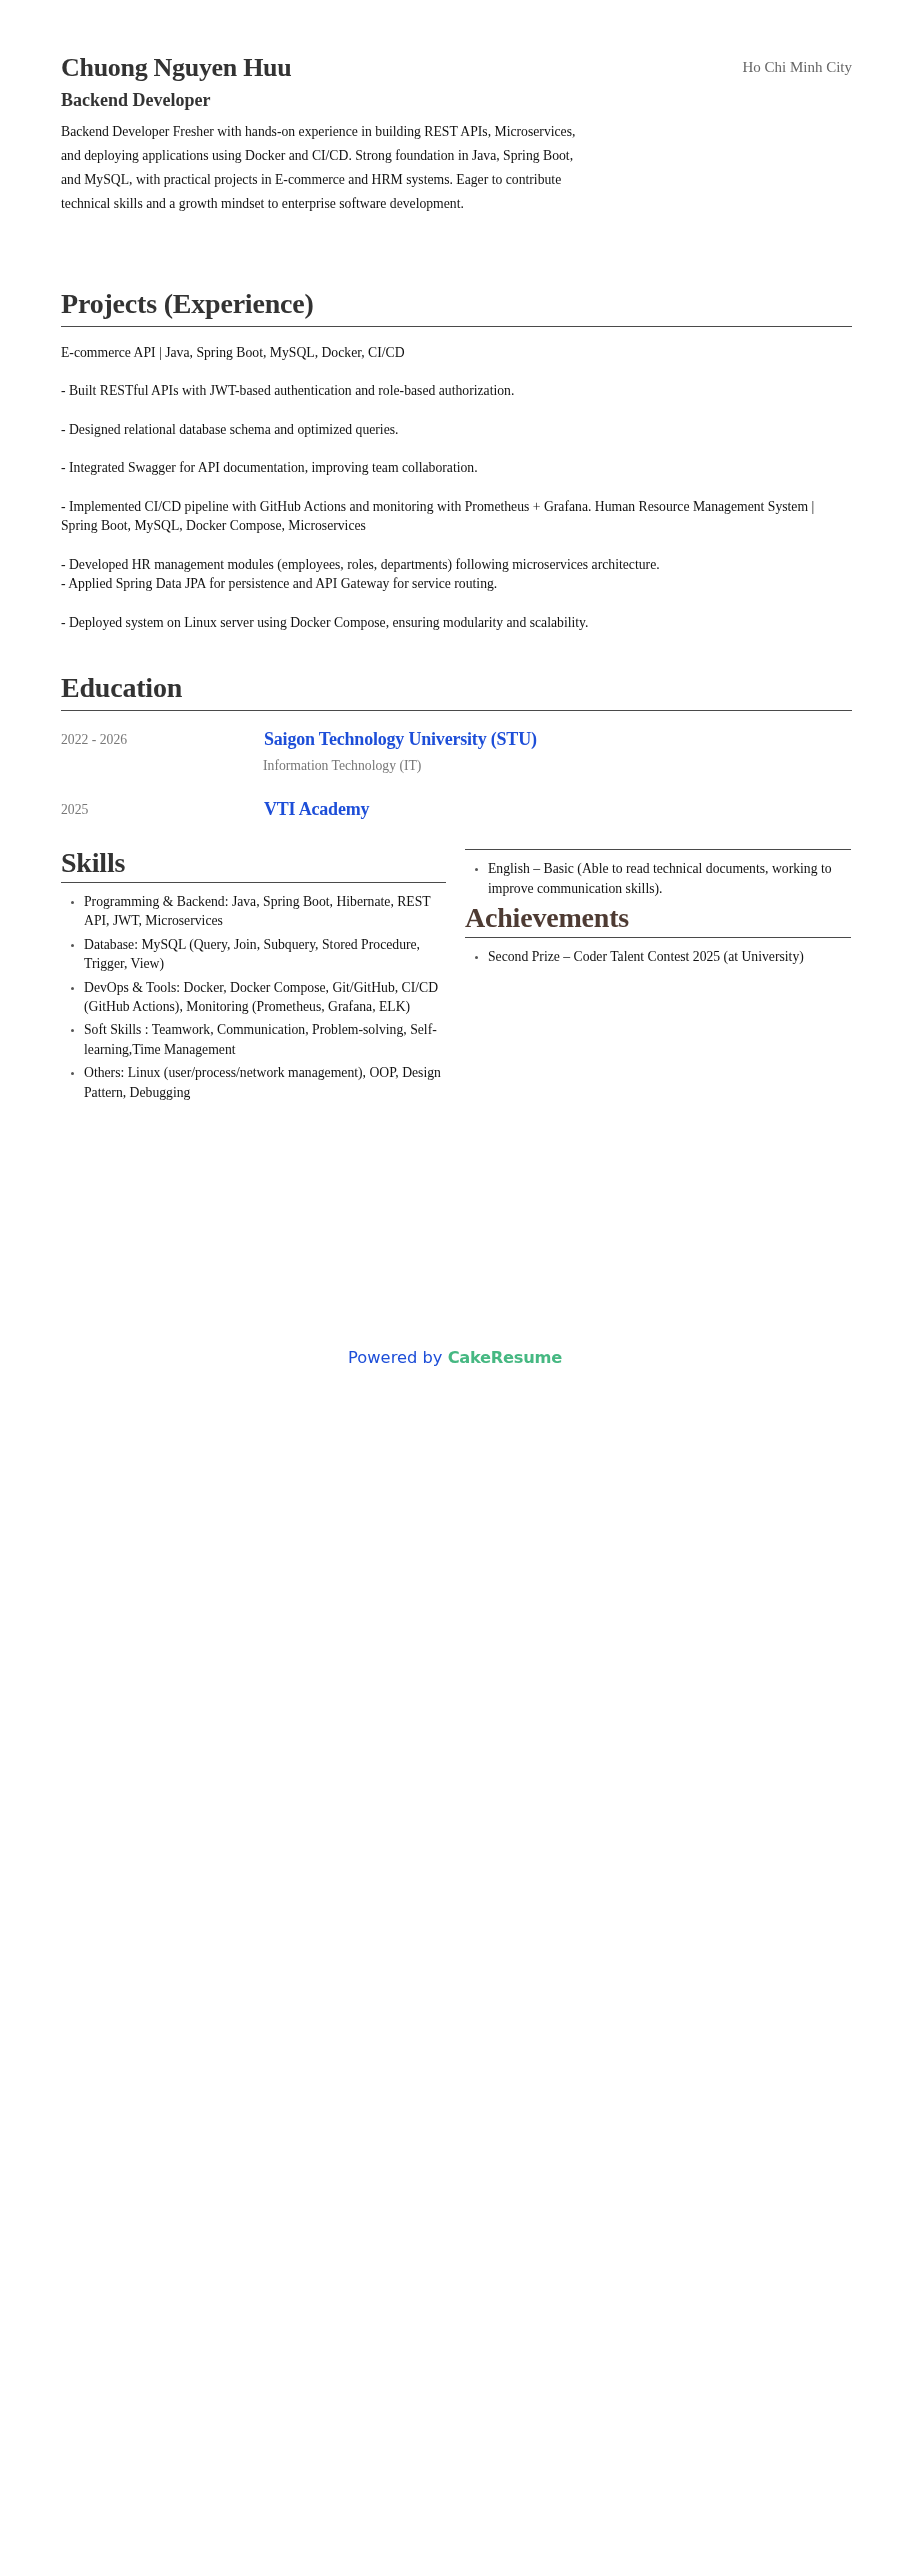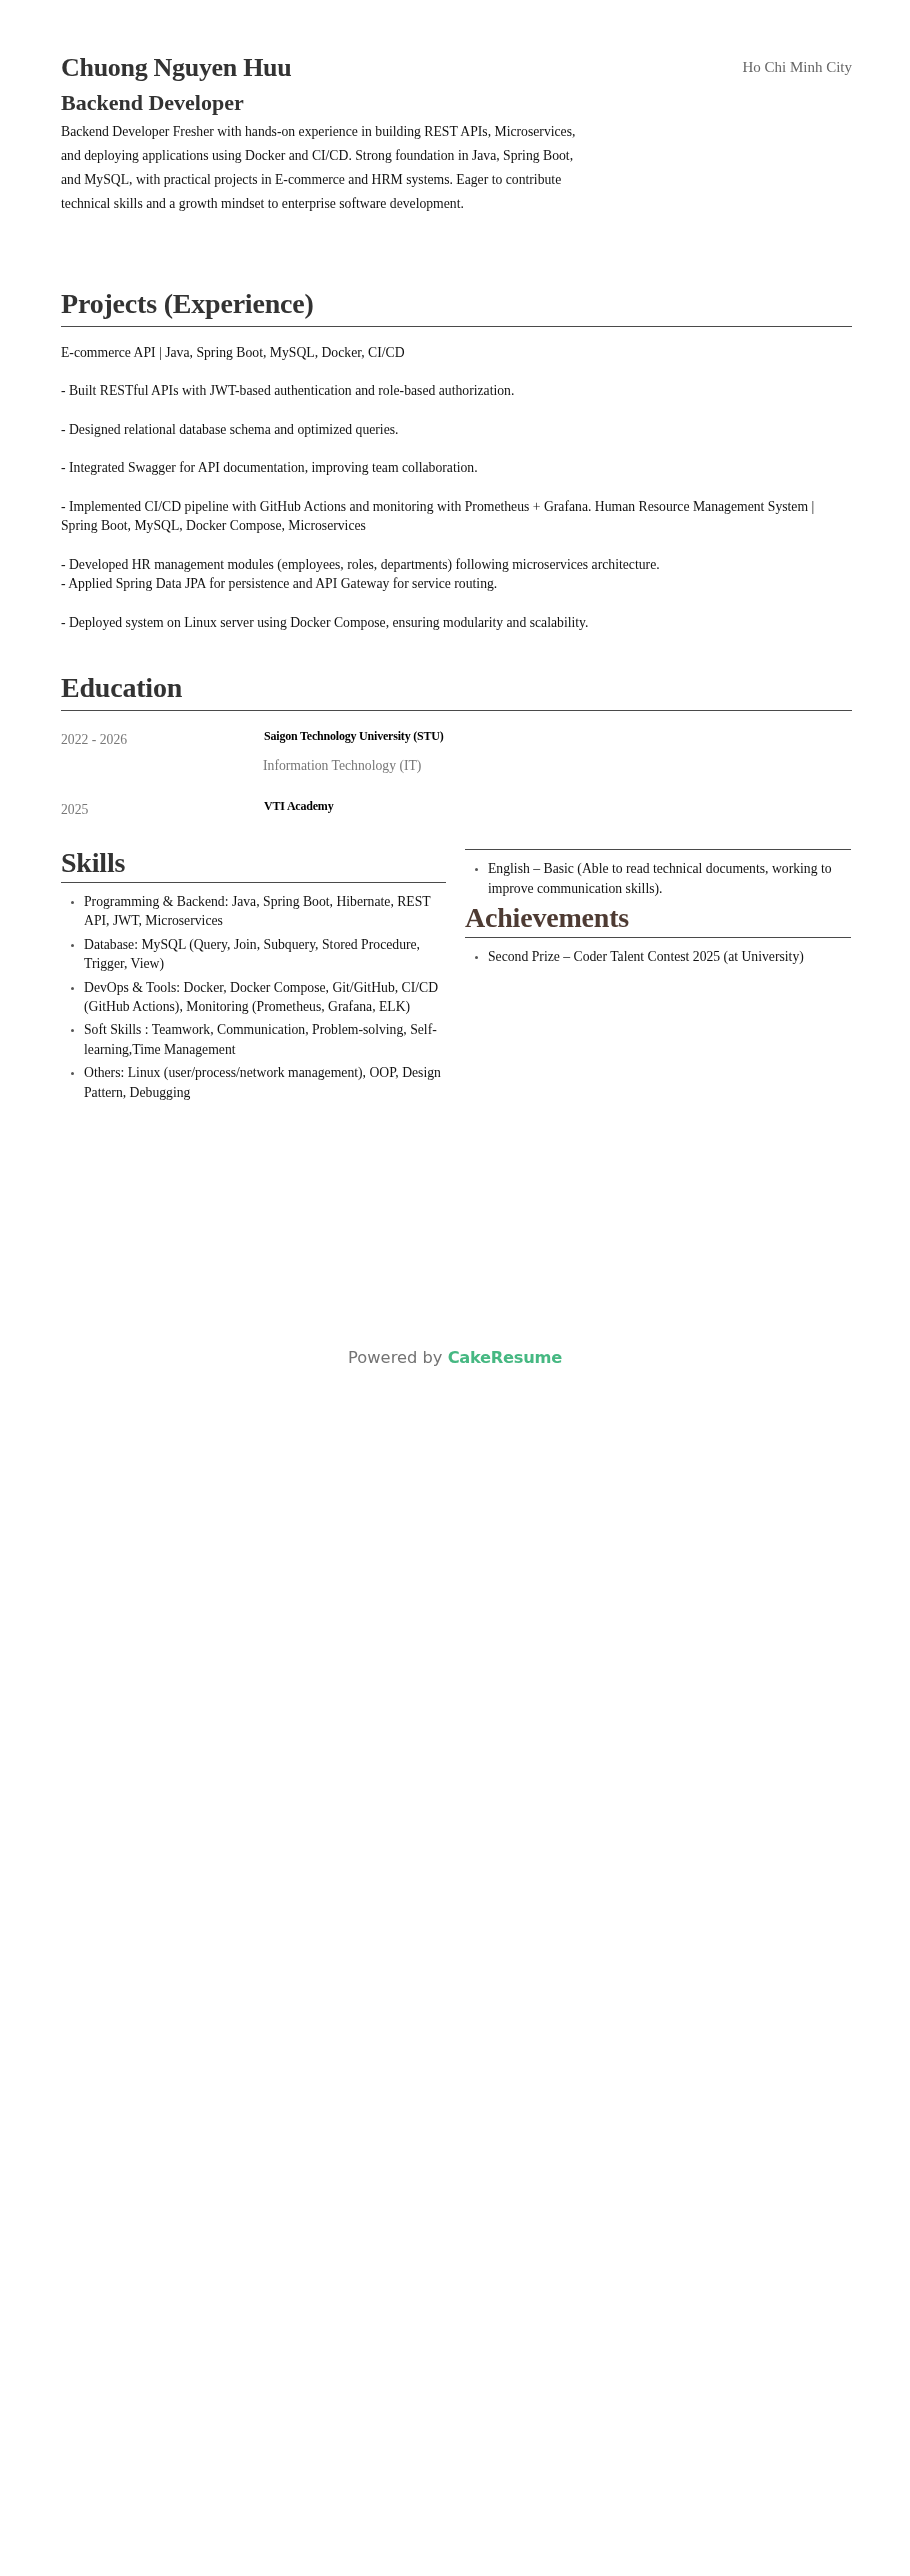--- a/index.html
+++ b/index.html
@@ -4,54 +4,54 @@
 <style>
   html, body { margin: 0; padding: 0; background: #ffffff; }
   body { width: 910px; height: 2576px; position: relative; overflow: hidden;
          font-family: "DejaVu Serif", "Liberation Serif", serif; color: #111111; }
   .page { position: absolute; left: 61px; top: 0; width: 791px; }
   .header { position: relative; height: 267px; }
   .name { position: absolute; left: 0; top: 53px; font-size: 26px; font-weight: bold;
           color: #333333; letter-spacing: -0.3px; font-family: "Liberation Serif", serif; }
   .location { position: absolute; right: 0; top: 59px; font-size: 15px; color: #666666;
               font-family: "Liberation Serif", serif; }
-  .jobtitle { position: absolute; left: 0; top: 90px; font-size: 22px; font-weight: bold;
+  .jobtitle { position: absolute; left: 0; top: 90px; font-size: 18px; font-weight: bold;
               color: #333333; font-family: "Liberation Serif", serif; }
   .summary { position: absolute; left: 0; top: 120px; width: 533px; font-size: 13.7px;
              line-height: 24px; color: #111111; font-family: "Liberation Serif", serif; }
   .section-title { font-size: 28px; font-weight: bold; color: #333333; margin: 0;
                    font-family: "Liberation Serif", serif; letter-spacing: -0.2px; }
   .rule { height: 1.3px; background: #4a4a4a; border: 0; margin: 0; }
   .proj { position: absolute; left: 0; top: 288px; width: 791px; }
   .proj .section-title { height: 32.5px; line-height: 32.5px; }
   .proj .rule { margin-top: 5.2px; }
   .proj-body { margin-top: 15.6px; font-size: 13.7px; line-height: 19.5px; font-family: "Liberation Serif", serif; }
   .proj-body p { margin: 0 0 19px 0; }
   .proj-body p.tight { margin-bottom: 0; }
   .edu { position: absolute; left: 0; top: 672px; width: 791px; }
   .edu .section-title { height: 32.5px; line-height: 32.5px; }
   .edu .rule { margin-top: 5.2px; }
   .edu-row { position: relative; height: 32.5px; }
   .edu-date { position: absolute; left: 0; top: 0; font-size: 13.7px; color: #777777; font-family: "Liberation Serif", serif; }
-  .edu-school { position: absolute; left: 203px; top: -2.6px; font-size: 12px; font-weight: bold; color: #000000;
+  .edu-school { position: absolute; left: 203px; top: -2.6px; font-size: 18px; font-weight: bold; color: #1d4ed8;
                 font-family: "Liberation Serif", serif; letter-spacing: -0.2px; }
   .edu-major { position: absolute; left: 202px; top: 26px; font-size: 13.7px; color: #777777; font-family: "Liberation Serif", serif; }
   .cols { position: absolute; left: 0; top: 847px; width: 791px; }
   .col-left { position: absolute; left: 0; top: 0; width: 385px; }
   .col-right { position: absolute; left: 404px; top: 0; width: 386px; }
   .cols .section-title { height: 32.5px; line-height: 32.5px; }
   .cols .rule { margin-top: 2px; }
   ul.items { margin: 9px 0 0 0; padding-left: 23px; font-size: 13.7px; line-height: 19.5px;
              font-family: "Liberation Serif", serif; color: #111111; }
   ul.items li { margin: 0 0 3.9px 0; padding-left: 0; }
   ul.items li::marker { color: #555555; font-size: 10.4px; }
   .achv-title { color: #4e3b33 !important; margin-top: 0 !important; }
   .footer { position: absolute; left: 0; top: 1348px; width: 910px; text-align: center;
             font-family: "DejaVu Sans", "Liberation Sans", sans-serif; font-size: 16.3px; }
-  .footer .pre { color: #737373; }
+  .footer .pre { color: #1d4ed8; }
   .footer .brand { color: #46b882; font-weight: bold; letter-spacing: -0.3px; }
 </style>
 </head>
 <body>
 
 <div class="page">
 
   <div class="header">
     <div class="name">Chuong Nguyen Huu</div>
     <div class="location">Ho Chi Minh City</div>

